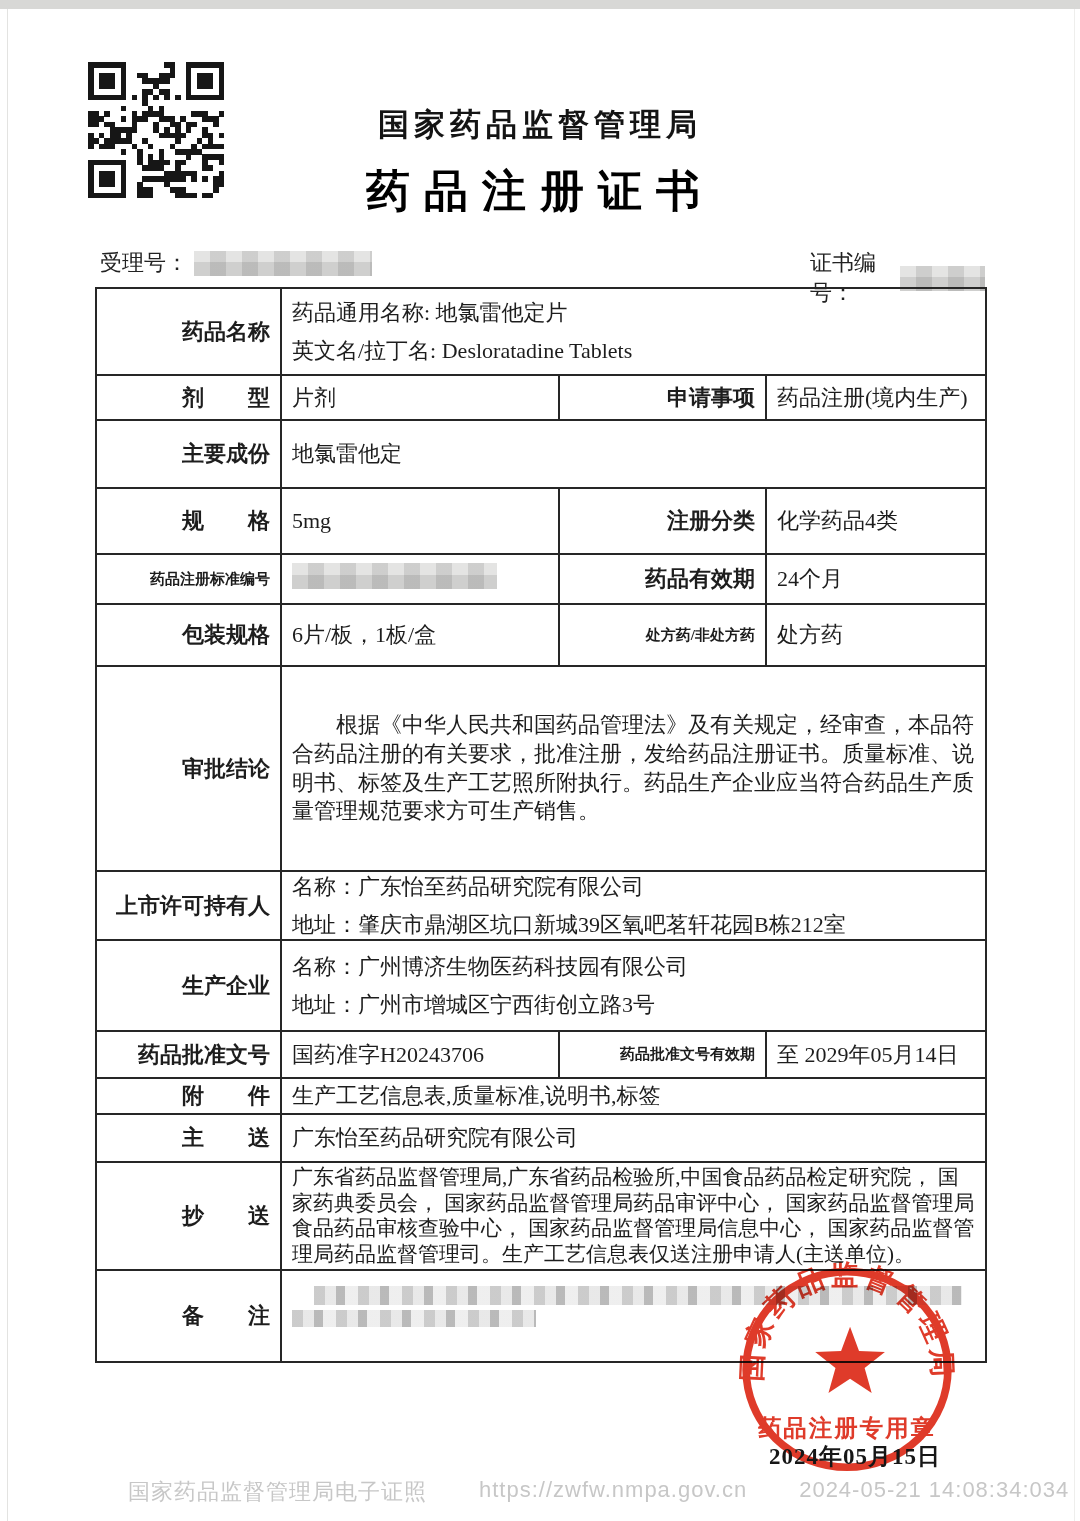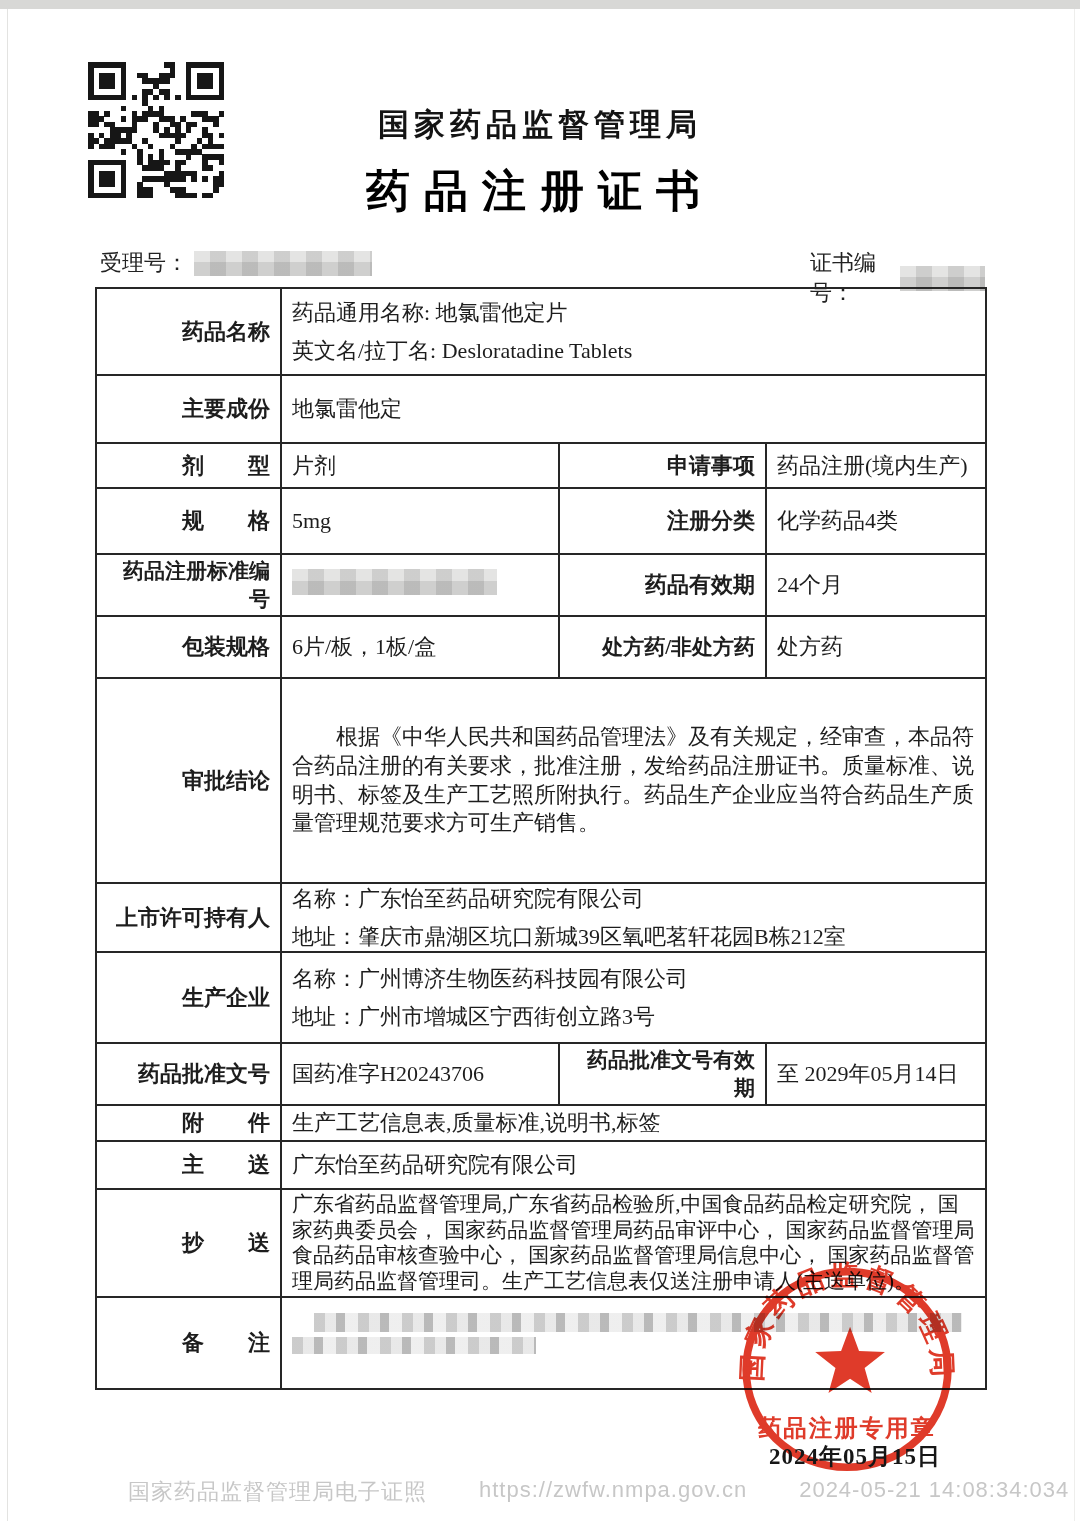--- a/index.html
+++ b/index.html
@@ -50,21 +50,21 @@
   table.cert td {
     border:2px solid #262626;
     vertical-align:middle;
     font-size:22px; color:#1d1d1d;
     padding:2px 10px;
   }
   td.lbl {
     text-align:right; font-weight:bold; font-size:24px; color:#111;
     padding:2px 2px; letter-spacing:0;
   }
-  td.lbl.compact { font-size:21px; letter-spacing:0; }
+  td.lbl.compact { font-size:15px; letter-spacing:0; }
   .two-line div { line-height:1.0; }
   .two-line div + div { margin-top:16px; }
   .para { line-height:1.3; text-indent:2em; font-size:22px; }
   .para-cc { line-height:1.22; font-size:21px; text-indent:0; }
   .remarks-cell { position:relative; height:100%; }
   .mosaic {
     position:absolute;
     background:
       repeating-linear-gradient(90deg, rgba(120,120,120,0.38) 0 11px, rgba(175,175,175,0.28) 11px 22px, rgba(90,90,90,0.42) 22px 31px, rgba(190,190,190,0.25) 31px 44px);
   }
@@ -406,30 +406,30 @@
 
   <tbody>
       <tr style="height:87px">
     <td class="lbl">药品名称</td>
     <td colspan="3" class="two-line">
       <div>药品通用名称: 地氯雷他定片</div>
       <div>英文名/拉丁名: Desloratadine Tablets</div>
     </td>
   </tr>
 
-  <tr style="height:68px">
-    <td class="lbl">主要成份</td>
-    <td colspan="3">地氯雷他定</td>
-  </tr>
-
   <tr style="height:45px">
     <td class="lbl">剂　　型</td>
     <td>片剂</td>
     <td class="lbl">申请事项</td>
     <td>药品注册(境内生产)</td>
+  </tr>
+
+  <tr style="height:68px">
+    <td class="lbl">主要成份</td>
+    <td colspan="3">地氯雷他定</td>
   </tr>
 
   <tr style="height:66px">
     <td class="lbl">规　　格</td>
     <td>5mg</td>
     <td class="lbl">注册分类</td>
     <td>化学药品4类</td>
   </tr>
 
   <tr style="height:50px">

